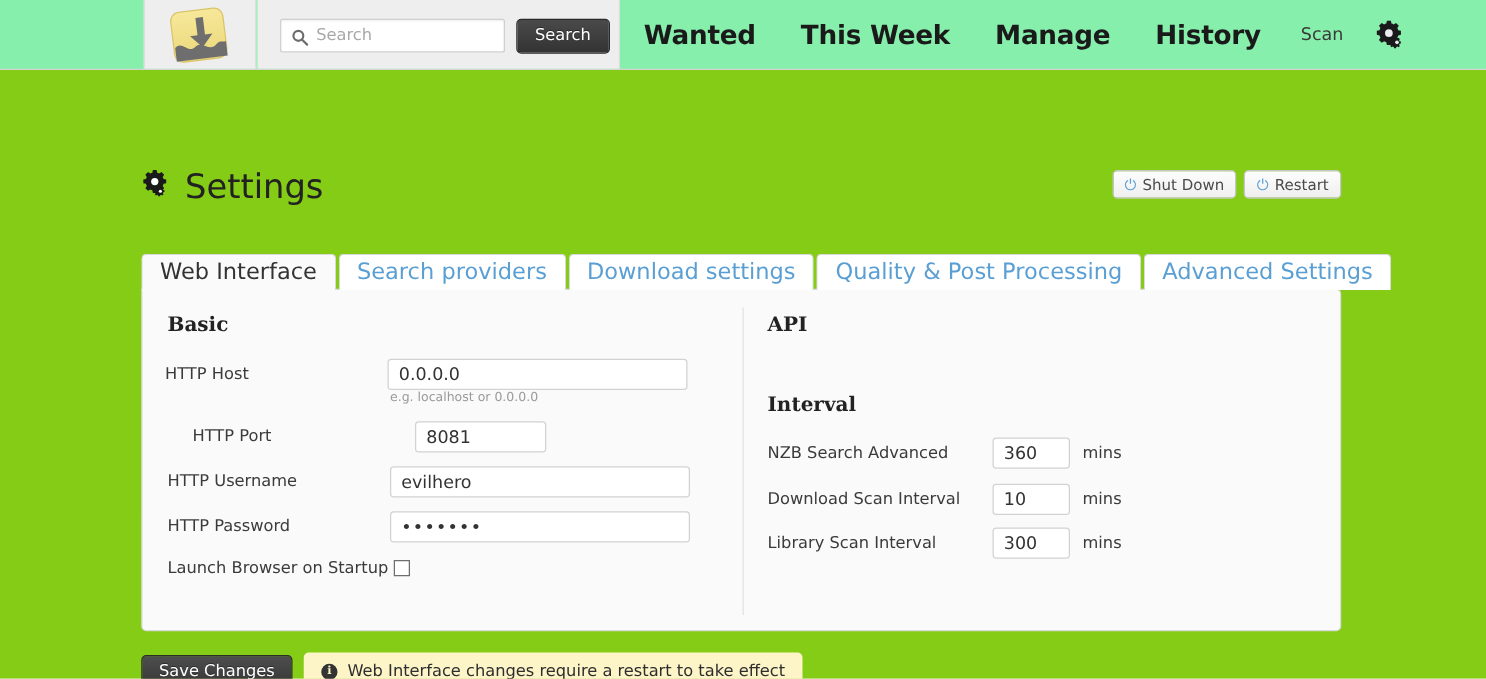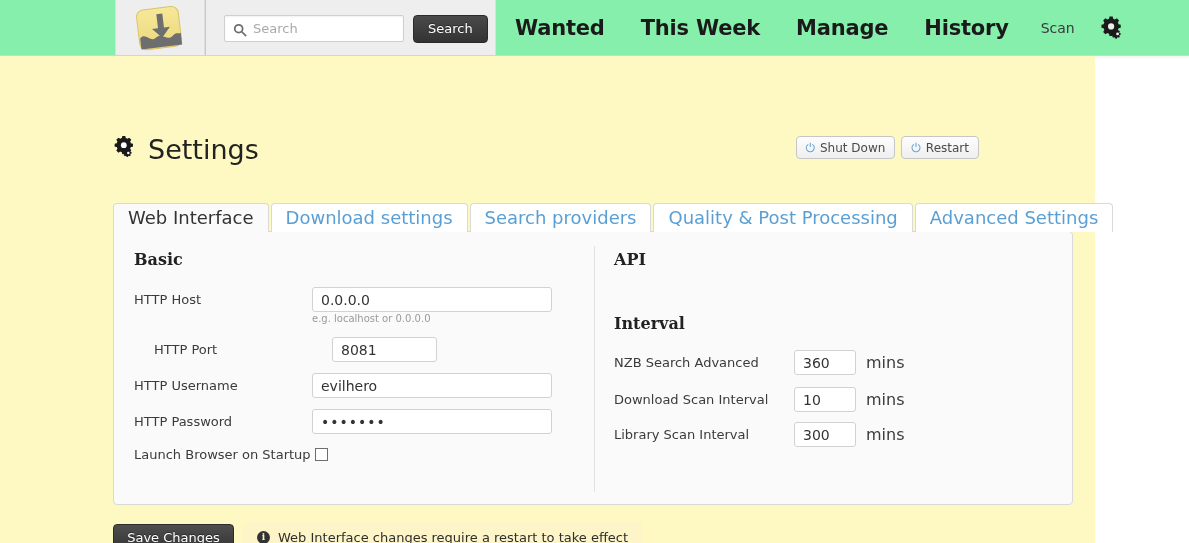--- a/index.html
+++ b/index.html
@@ -116,23 +116,23 @@
   .nav-gear {
     padding: 0 10px;
     display: flex;
     align-items: center;
     cursor: pointer;
   }
 
   
   .page {
     position: relative;
-    width: 1095px;
+    width: 1189px;
     height: 487px;
-    background: #fef9c3;
+    background: #84cc16;
   }
   .page-title {
     position: absolute;
     left: 113px; top: 78px;
     display: flex;
     align-items: center;
     gap: 9px;
   }
   .page-title h1 {
     margin: 0;
@@ -242,21 +242,21 @@
     color: #333;
     font-family: "DejaVu Sans", "Liberation Sans", sans-serif;
     outline: none;
   }
   .hint-text {
     position: absolute;
     font-size: 10px;
     color: #9a9a9a;
   }
   .unit-label {
-    font-size: 16px;
+    font-size: 13px;
     color: #3b3b3b;
     margin-left: 10px;
   }
   .checkbox {
     width: 13px; height: 13px;
     border: 1px solid #6e6e6e;
     background: #ffffff;
     margin-left: 4px;
     cursor: pointer;
     display: inline-block;
@@ -376,32 +376,32 @@
       <span>Shut Down</span>
     </span>
     <span class="pill-button">
       <span class="power-icon">⏻</span>
       <span>Restart</span>
     </span>
   </div>
 
   <div class="tabs">
     <div class="tab active">Web Interface</div>
+    <div class="tab">Search providers</div>
     <div class="tab">Download settings</div>
-    <div class="tab">Search providers</div>
     <div class="tab">Quality &amp; Post Processing</div>
     <div class="tab">Advanced Settings</div>
   </div>
 
   <div class="panel">
     <div class="col-divider"></div>
 
     <div class="section-title" style="left:20px; top:18px;">Basic</div>
 
-    <div class="field-row" style="left:20px; top:55px; width:440px;">
+    <div class="field-row" style="left:7px; top:55px; width:440px;justify-content:center;">
       <span class="field-label" style="width:178px;">HTTP Host</span>
       <input class="text-input" style="width: 240px;" type="text" value="0.0.0.0">
     </div>
     <div class="hint-text" style="left:198px; top:81px;">e.g. localhost or 0.0.0.0</div>
 
     <div class="field-row" style="left:20px; top:105px; width:440px;margin-left:20px;">
       <span class="field-label" style="width:178px;">HTTP Port</span>
       <input class="text-input" style="width: 105px;" type="text" value="8081">
     </div>
 

